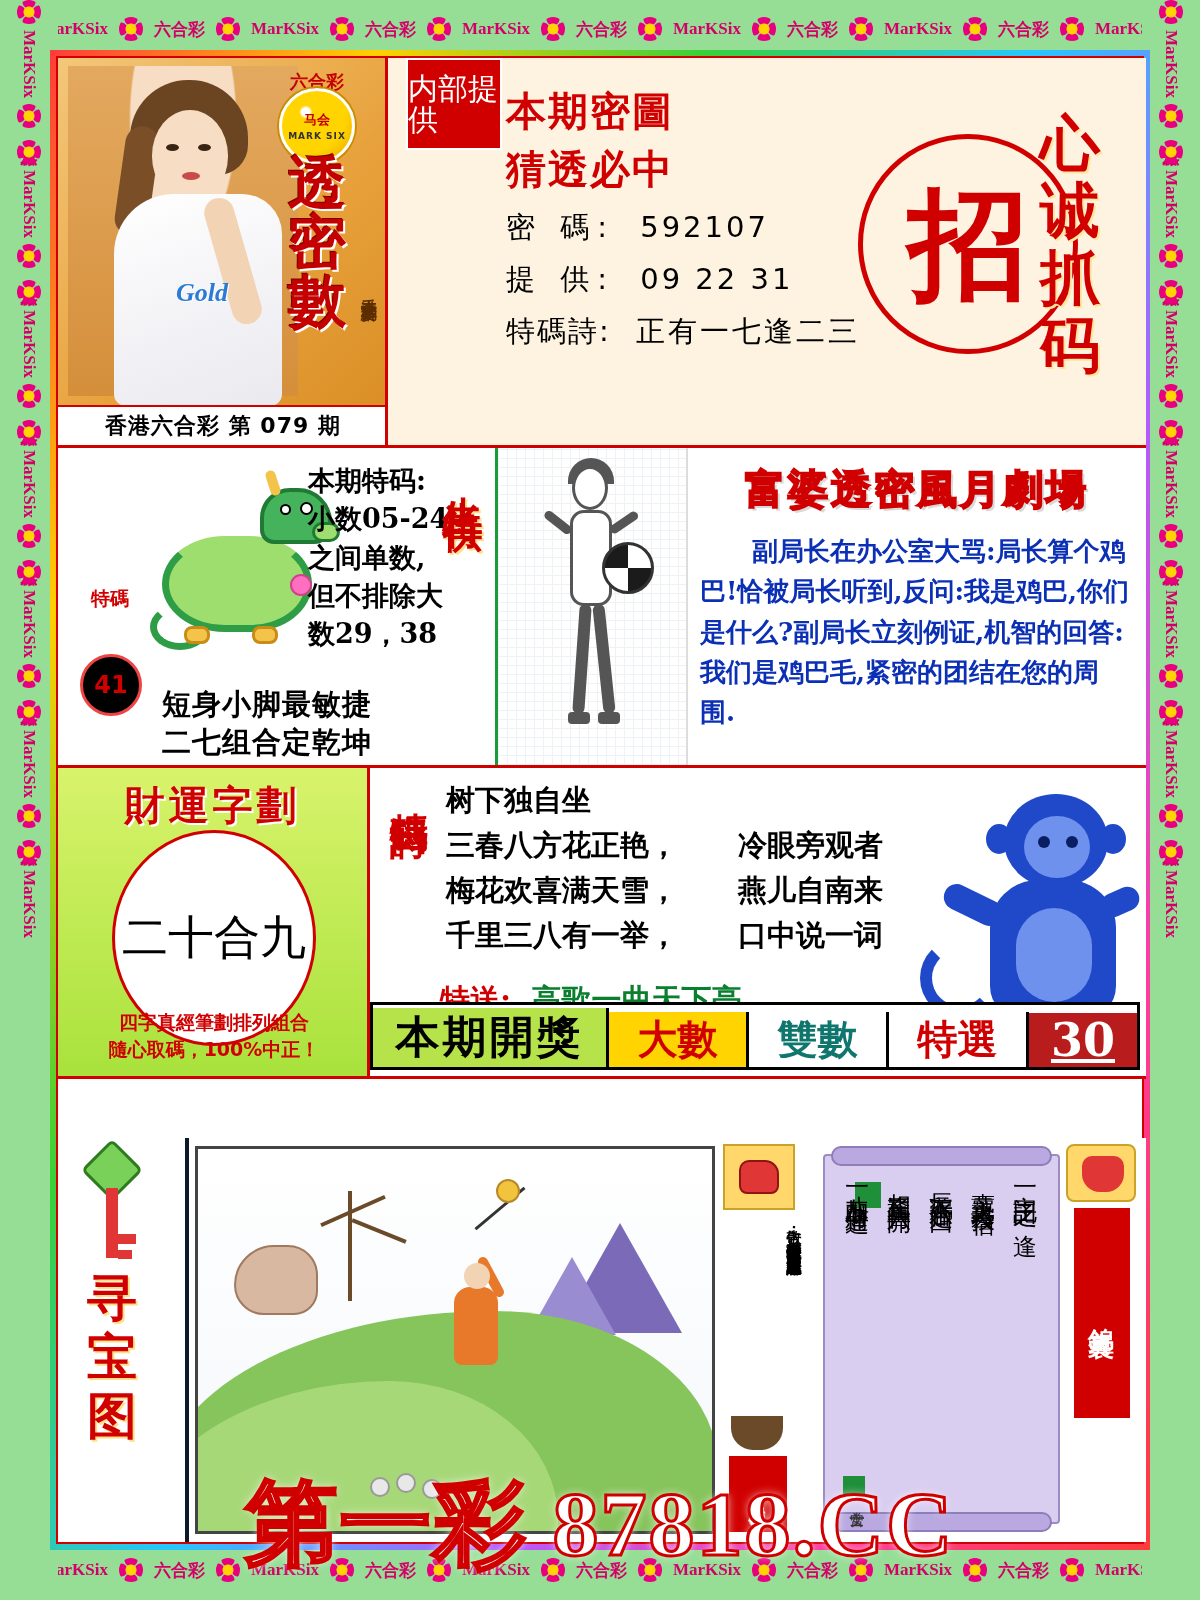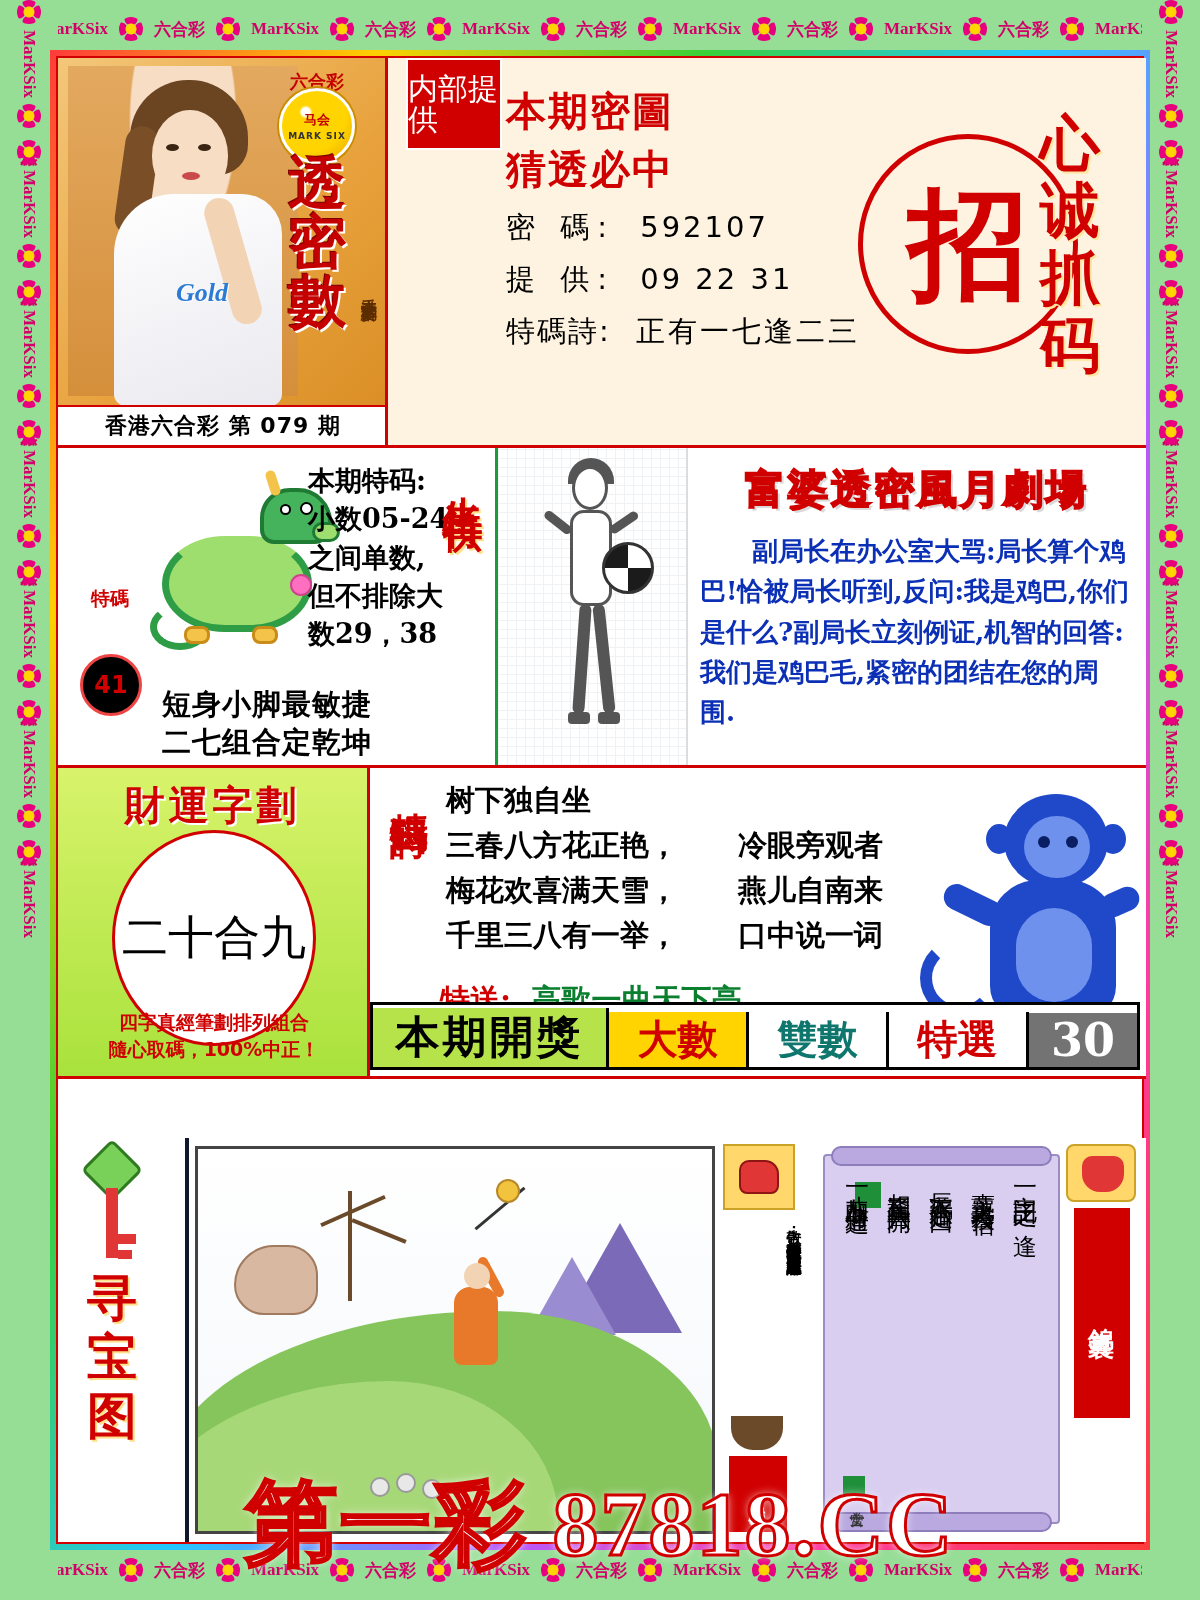--- a/index.html
+++ b/index.html
@@ -326,21 +326,21 @@
     font-family:"DejaVu Serif", serif; border-right:3px solid #000;
   }
   .kj-cell {
     flex:0 0 140px; display:flex; align-items:center; justify-content:center;
     font-size:40px; font-weight:bold; border-right:3px solid #000;
     font-family:"DejaVu Serif", serif;
   }
   .kj-cell.c1 { background:#ffd400; color:#d10000; }
   .kj-cell.c2 { background:#ffffff; color:#0f766e; }
   .kj-cell.c3 { background:#ffffff; color:#d10000; }
-  .kj-cell.c4 { flex:1; background:#737373; color:#fff; border-right:none; font-size:46px; }
+  .kj-cell.c4 { flex:1; background:#b91c1c; color:#fff; border-right:none; font-size:46px;text-decoration:underline; }
 
   
   .row4 {
     position:absolute; left:0; top:1080px; width:1088px; height:404px;
     display:flex; background:#fff;
   }
   .xunbao { position:relative; width:131px; border-right:4px solid #0f172a; }
   .key-icon { position:absolute; left:24px; top:10px; width:60px; height:110px; }
   .key-bow { position:absolute; left:8px; top:0; width:44px; height:44px; background:#7ad15a; border:3px solid #2d7a1f; transform:rotate(45deg); border-radius:6px; }
   .key-stem { position:absolute; left:24px; top:40px; width:12px; height:70px; background:#e03636; }

